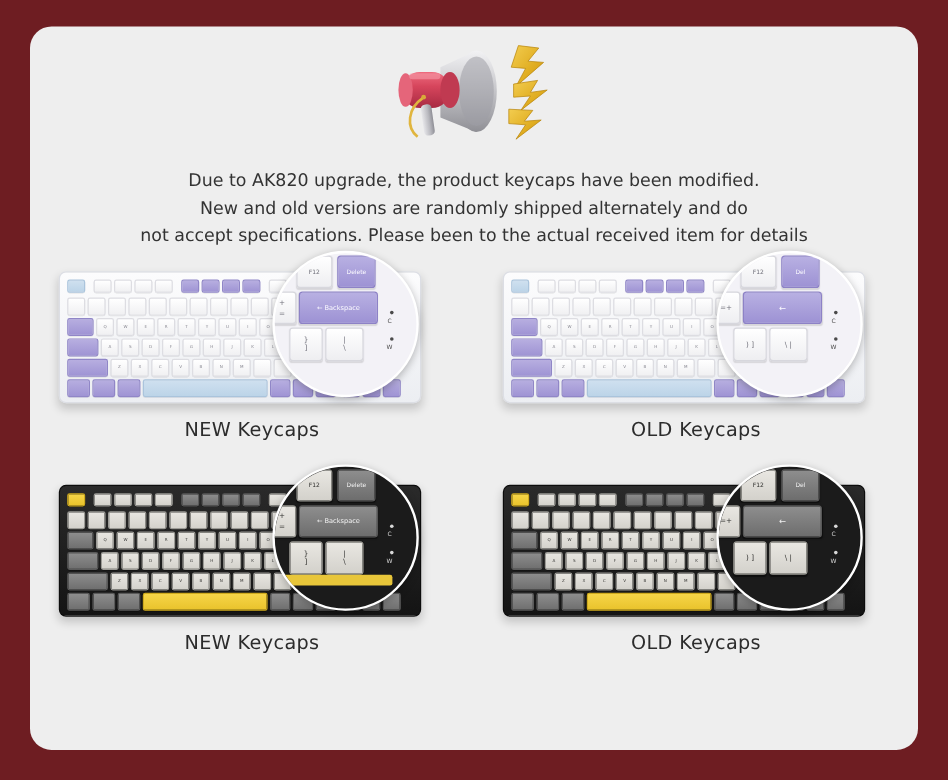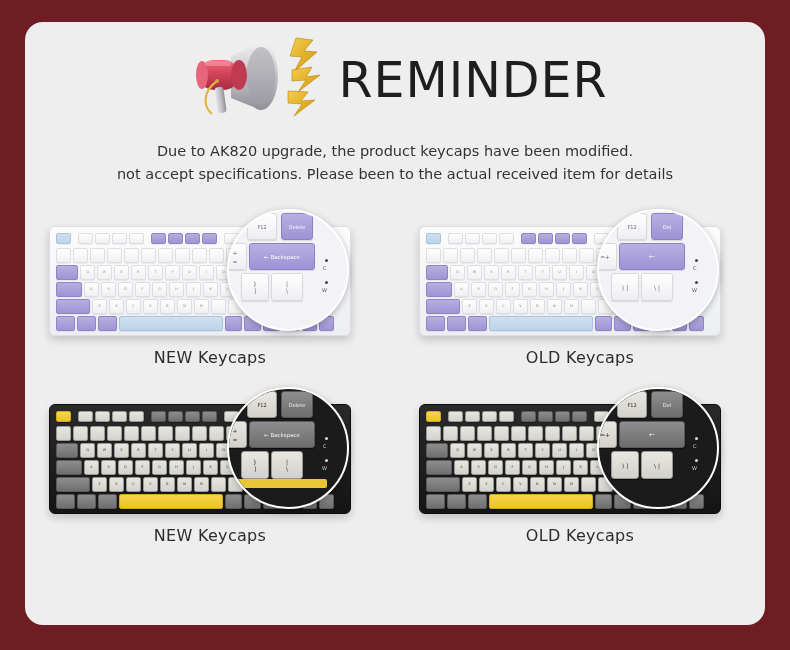--- a/index.html
+++ b/index.html
@@ -156,25 +156,25 @@
           <circle cx="35" cy="47" r="2" fill="#d8a93a"></circle>
 
           <g fill="url(#boltG)" stroke="#b8840a" stroke-width=".6">
             <path d="M114 4 L131 6 L122 17 L135 18 L112 38 L120 23 L108 22 Z"></path>
             <path d="M110 36 L130 33 L124 43 L138 41 L116 58 L124 46 L110 47 Z"></path>
             <path d="M106 57 L126 58 L119 67 L133 66 L112 82 L120 70 L106 69 Z"></path>
           </g>
         </svg>
       </div>
 
-      <div class="reminder-title">REMINDER</div>
     </div>
 
     <div class="notice">
       <div>Due to AK820 upgrade, the product keycaps have been modified.</div>
+      <div>New and old versions are randomly shipped alternately and do</div>
       <div>not accept specifications. Please been to the actual received item for details</div>
     </div>
 
     <div class="grid">
 
       <div class="cell tl">
         <div class="kbshot">
           <div class="kb light">
 
             <div class="krow" style="top:6px">

